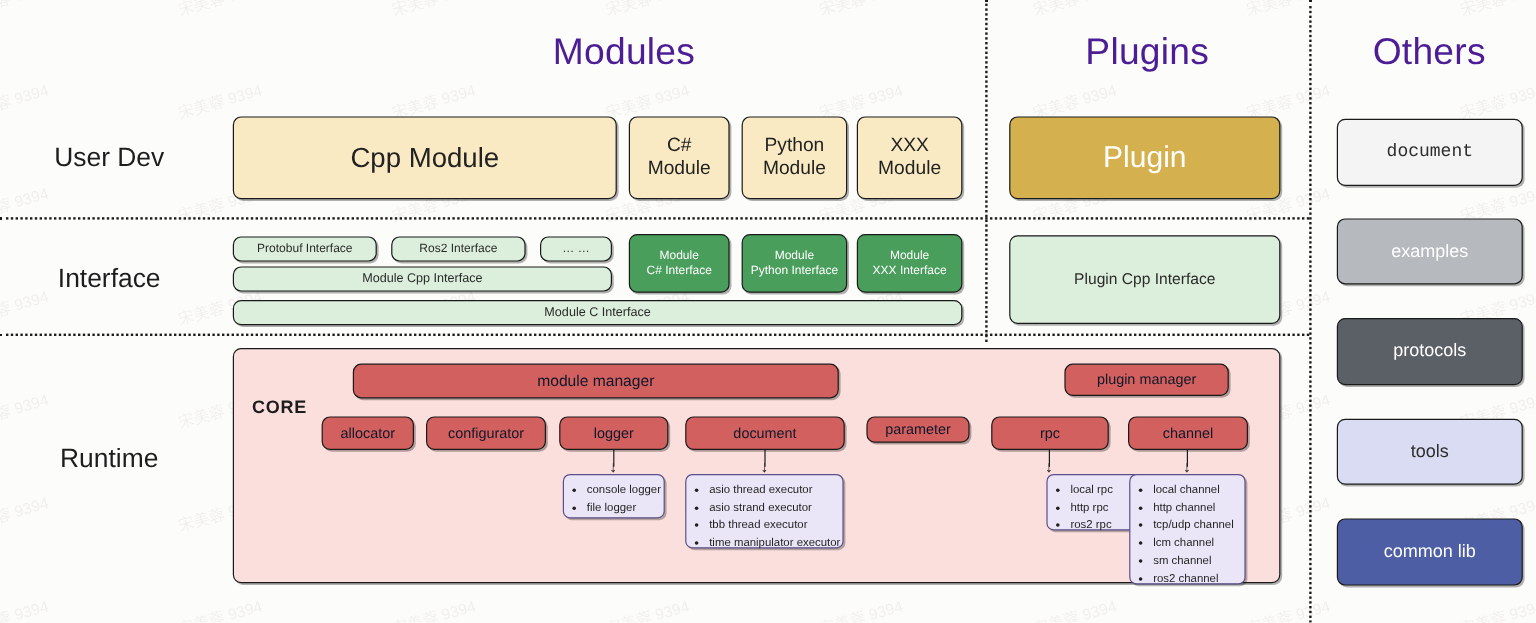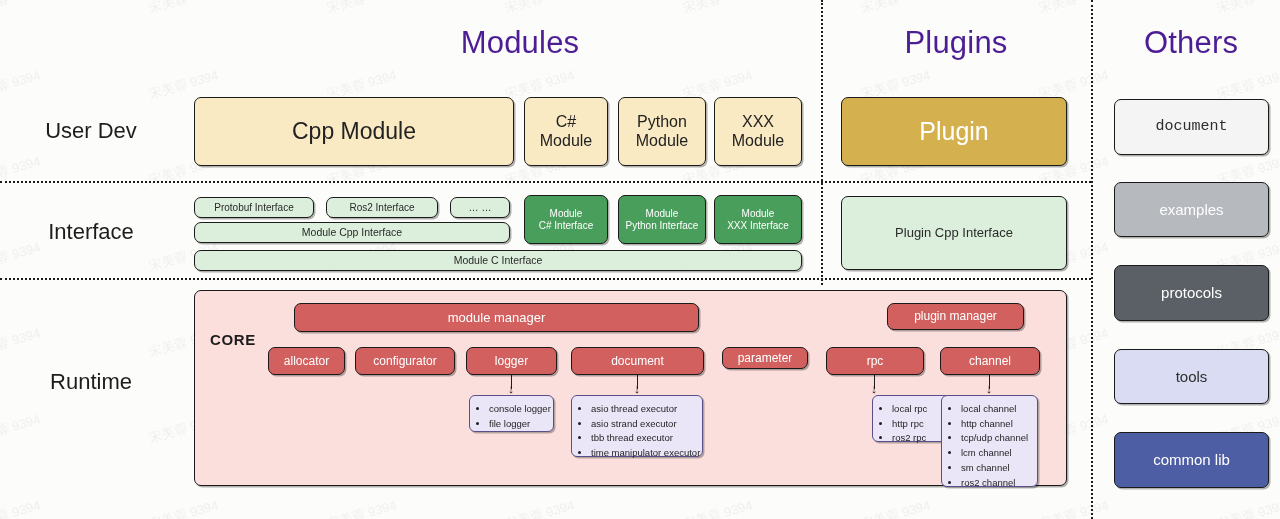--- a/index.html
+++ b/index.html
@@ -76,21 +76,21 @@
     line-height: 1.18;
     box-shadow: 1.5px 1.5px 0 rgba(0,0,0,0.30);
   }
   .box span { display: block; }
 
   
   .cream   { background: #faeac4; color: #222; }
   .gold    { background: #d4b14e; color: #ffffff; }
   .ltgreen { background: #dcefdc; color: #2a2a2a; }
   .dkgreen { background: #4a9e5c; color: #ffffff; }
-  .red     { background: #d2605e; color: #ffffff; }
+  .red     { background: #d2605e; color: #0f172a; }
 
   .others-white { background: #f4f4f4; color: #2d2d2d; }
   .others-grey  { background: #b6b9bd; color: #ffffff; }
   .others-dark  { background: #5b5f66; color: #ffffff; }
   .others-lav   { background: #d9dcf2; color: #2d2d2d; }
   .others-blue  { background: #4e5ea5; color: #ffffff; }
 
   
   #core-panel {
     position: absolute;

